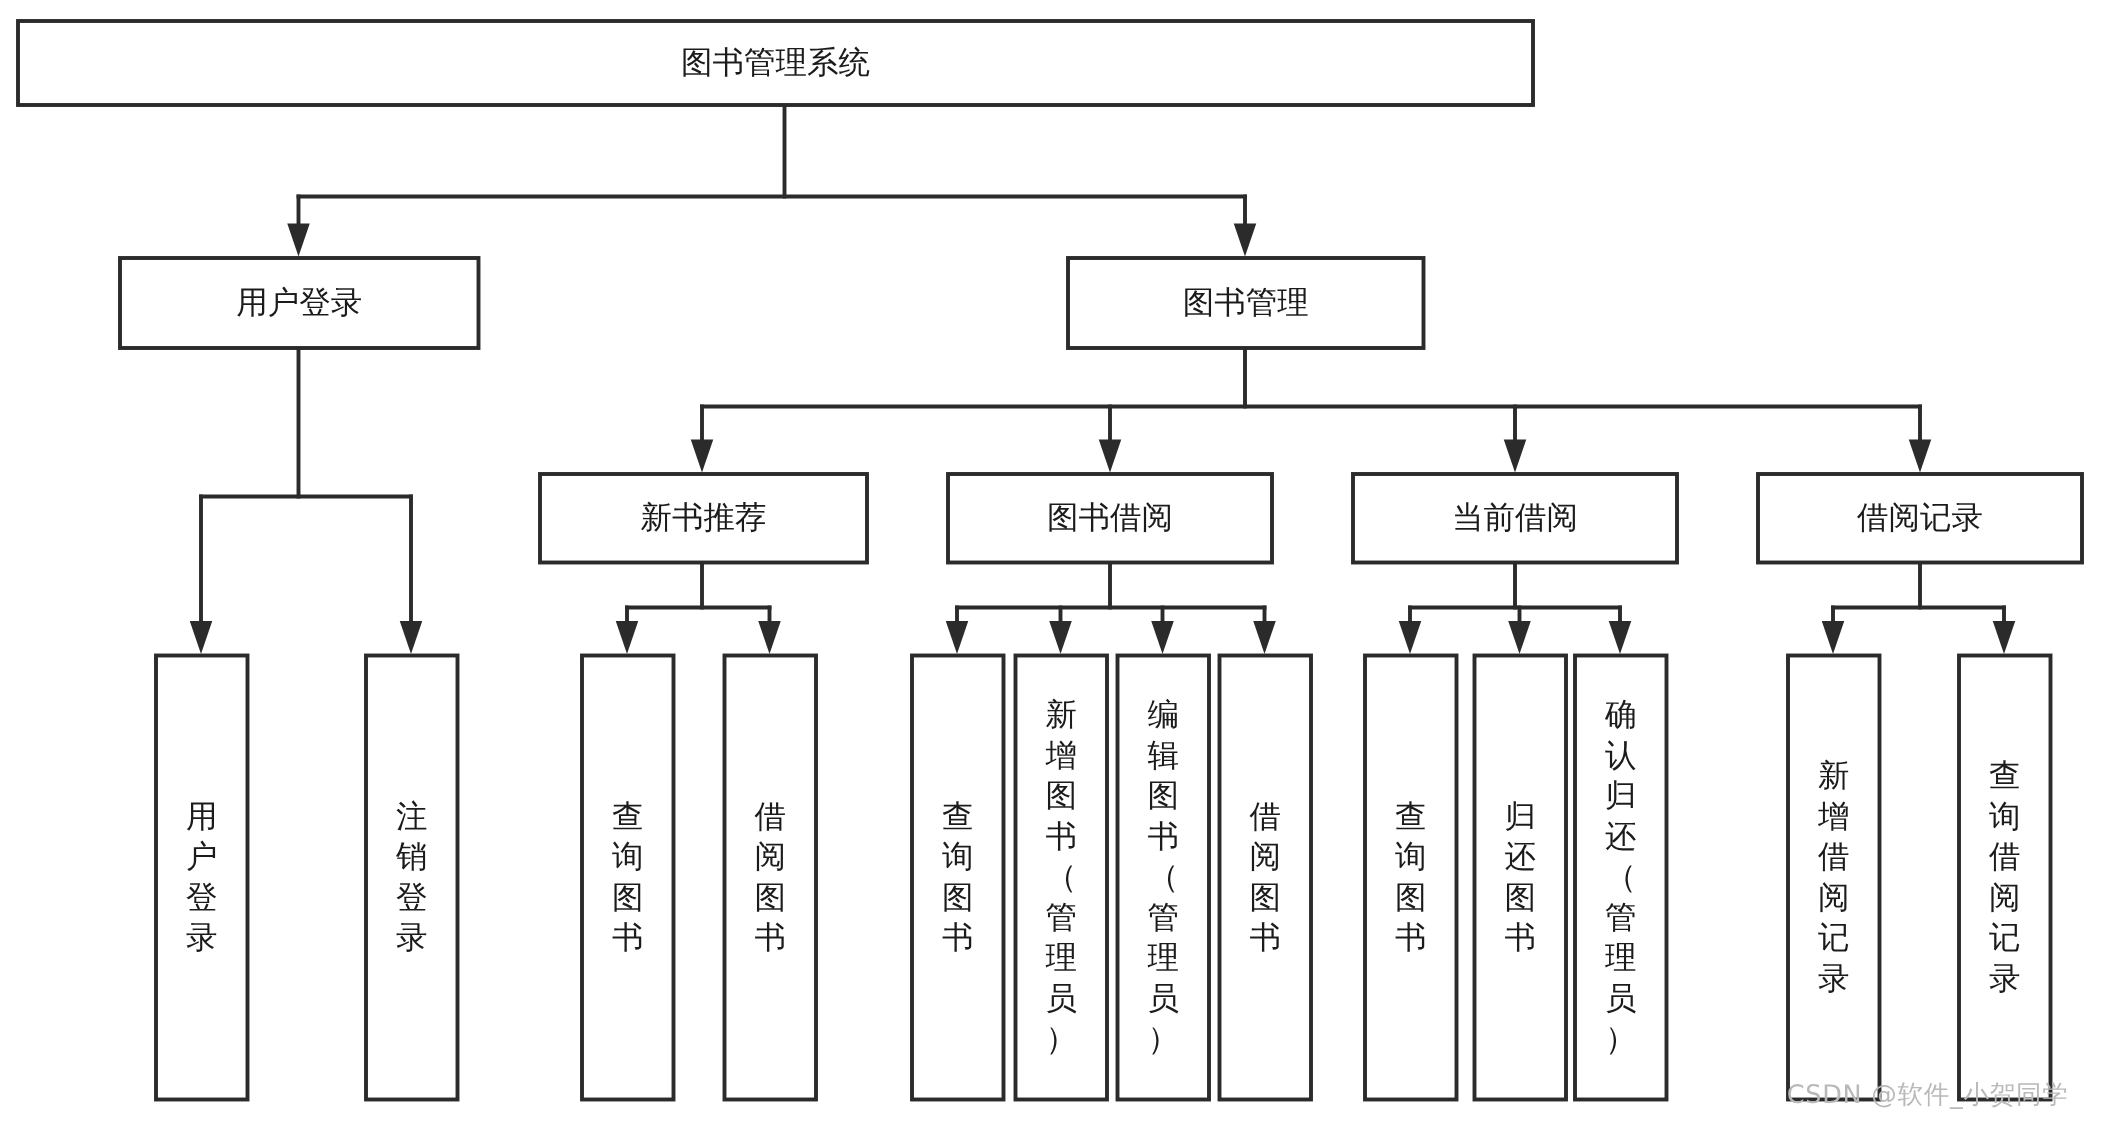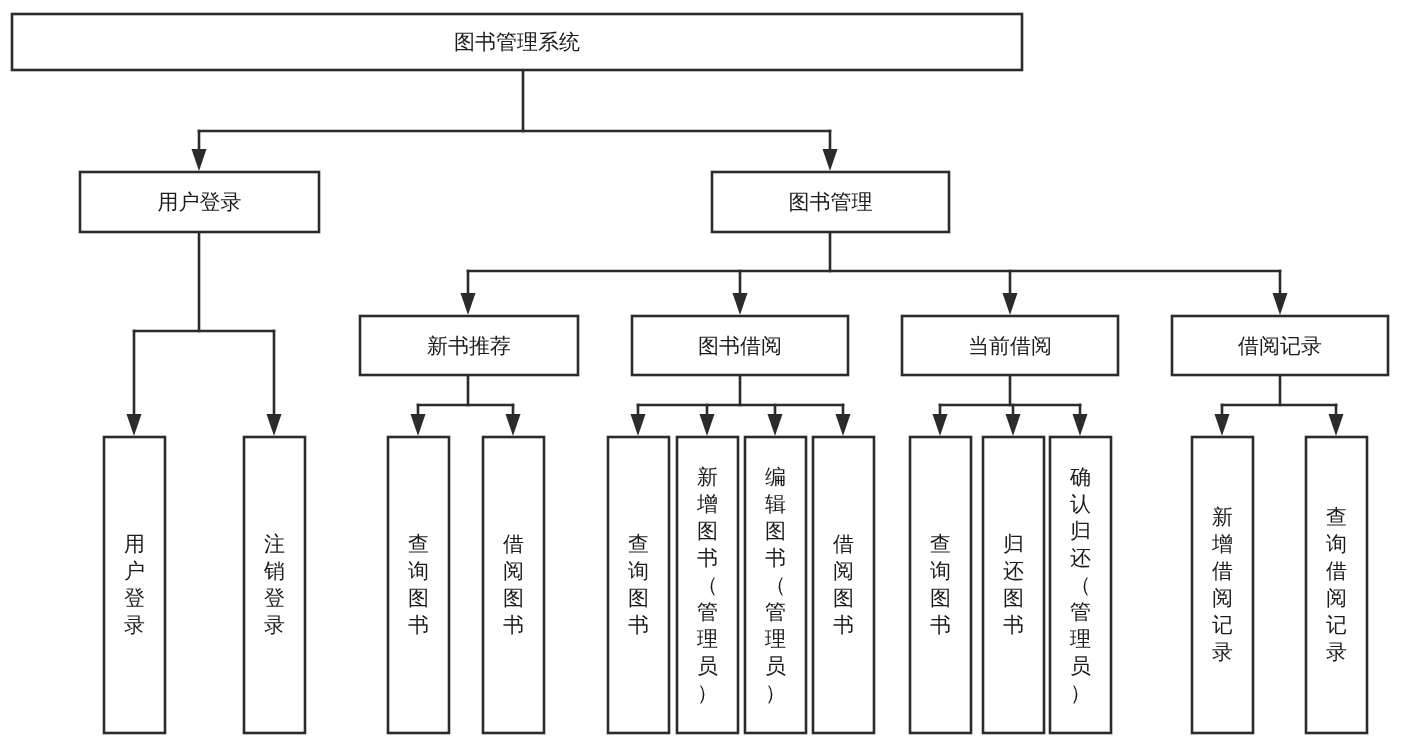--- a/index.html
+++ b/index.html
@@ -217,14 +217,15 @@
           <rect class="node-box" x="1192" y="437" width="61" height="296"></rect>
           <text class="node-label-vertical" x="1222.5" y="524"><tspan x="1222.5" dy="0">新</tspan><tspan x="1222.5" dy="27">增</tspan><tspan x="1222.5" dy="27">借</tspan><tspan x="1222.5" dy="27">阅</tspan><tspan x="1222.5" dy="27">记</tspan><tspan x="1222.5" dy="27">录</tspan></text>
         </g>
         <g>
           <rect class="node-box" x="1306" y="437" width="61" height="296"></rect>
           <text class="node-label-vertical" x="1336.5" y="524"><tspan x="1336.5" dy="0">查</tspan><tspan x="1336.5" dy="27">询</tspan><tspan x="1336.5" dy="27">借</tspan><tspan x="1336.5" dy="27">阅</tspan><tspan x="1336.5" dy="27">记</tspan><tspan x="1336.5" dy="27">录</tspan></text>
         </g>
       </g>
   </svg>
 
+  <div class="watermark">CSDN @软件_小贺同学</div>
 
 </div>
 
 </body></html>

